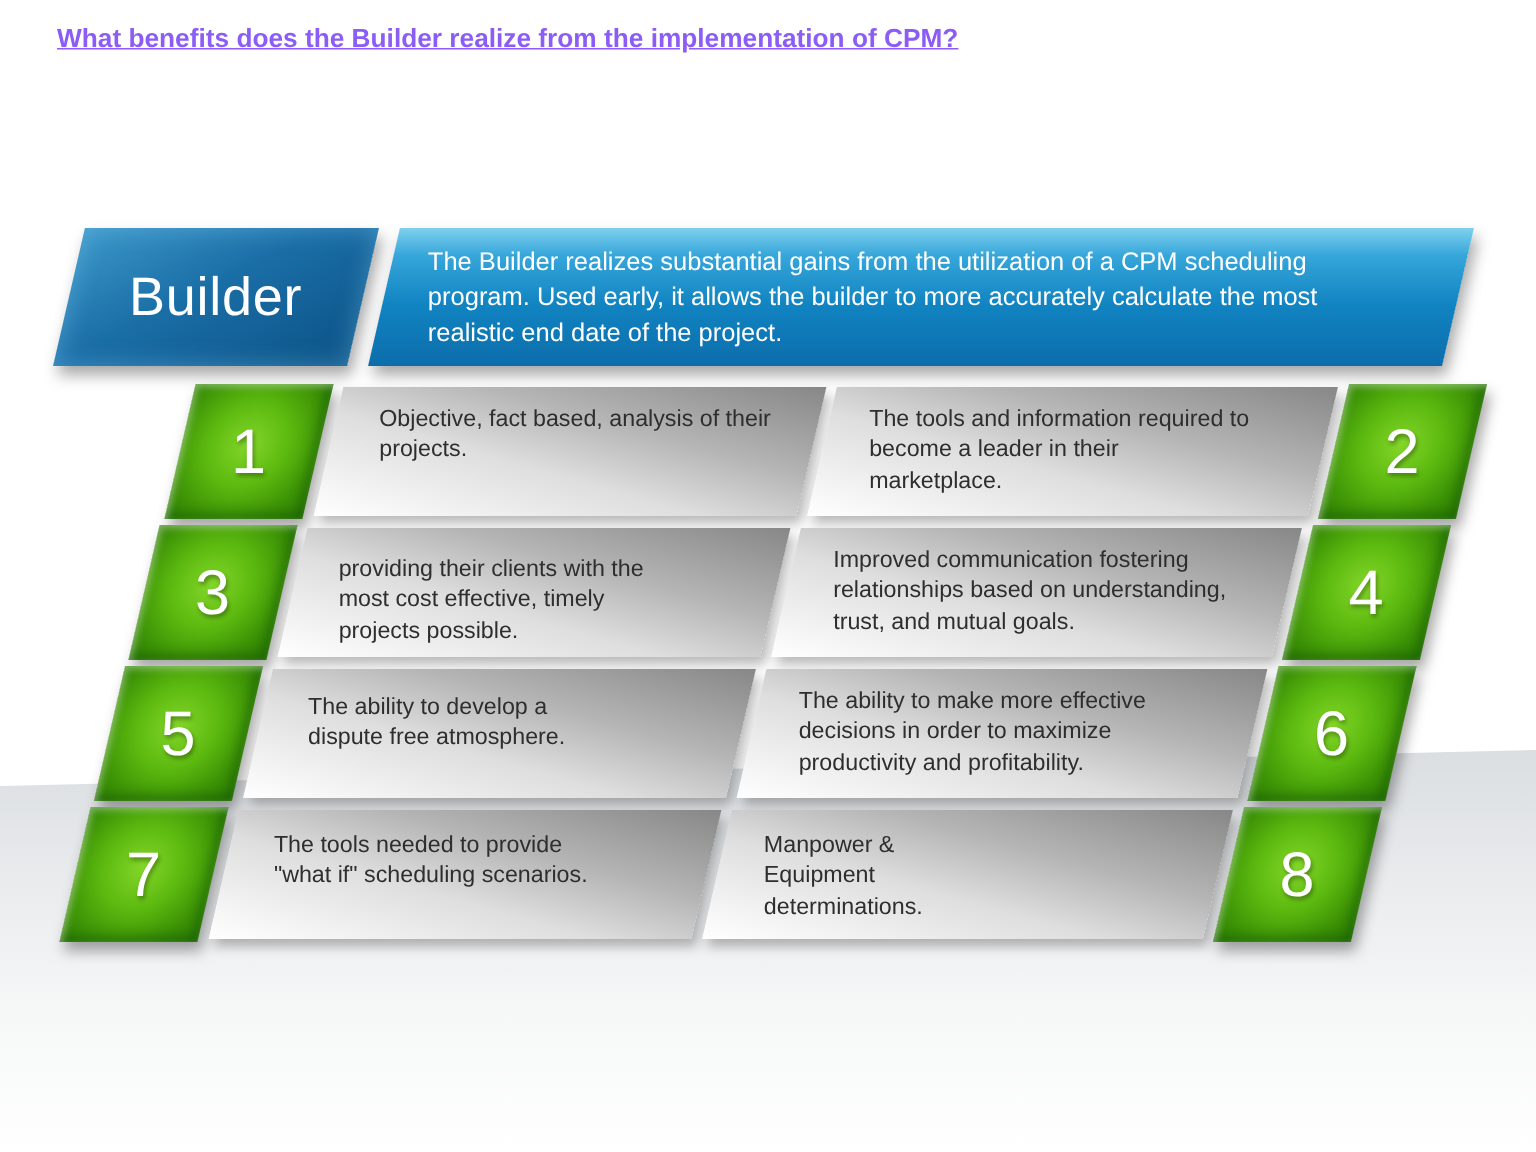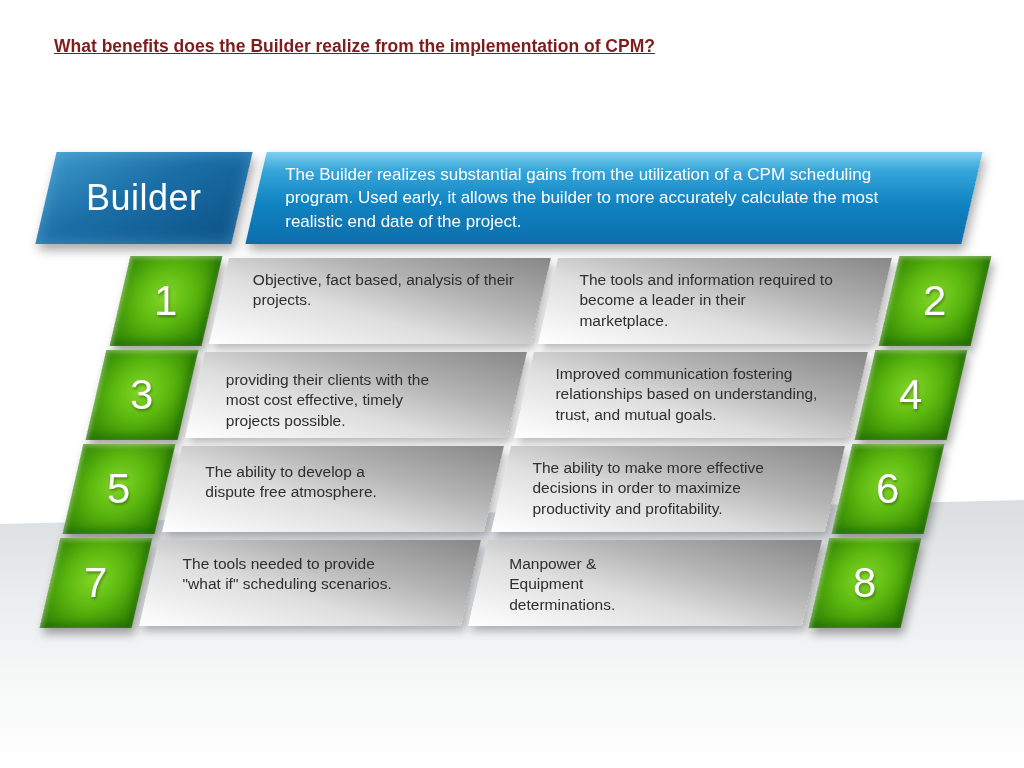--- a/index.html
+++ b/index.html
@@ -6,25 +6,24 @@
   html,body { width:1024px; height:768px; }
   body {
     font-family:"Liberation Sans", sans-serif;
     background:#ffffff;
     position:relative;
     overflow:hidden;
   }
   .slide { position:absolute; inset:0; width:1024px; height:768px; background:#ffffff; overflow:hidden; }
 
   .title {
-    position:absolute; left:38px; top:36px;
-    font-size:17.5px; font-weight:bold; color:#7f1d1d;
+    position:absolute; left:38px; top:15px;
+    font-size:17.5px; font-weight:bold; color:#8b5cf6;
     text-decoration:underline;
     white-space:nowrap;
-    margin-left:16px;
   }
 
   .band {
     position:absolute; left:0; top:500px; width:1024px; height:268px;
     background:linear-gradient(180deg,#dadee1 0%,#e8eaec 30%,#f6f7f7 65%,#ffffff 100%);
     clip-path:polygon(0 24px, 100% 0, 100% 100%, 0 100%);
   }
 
   .header-row { position:absolute; left:46px; top:152px; display:flex; gap:14px; height:92px; }
 

